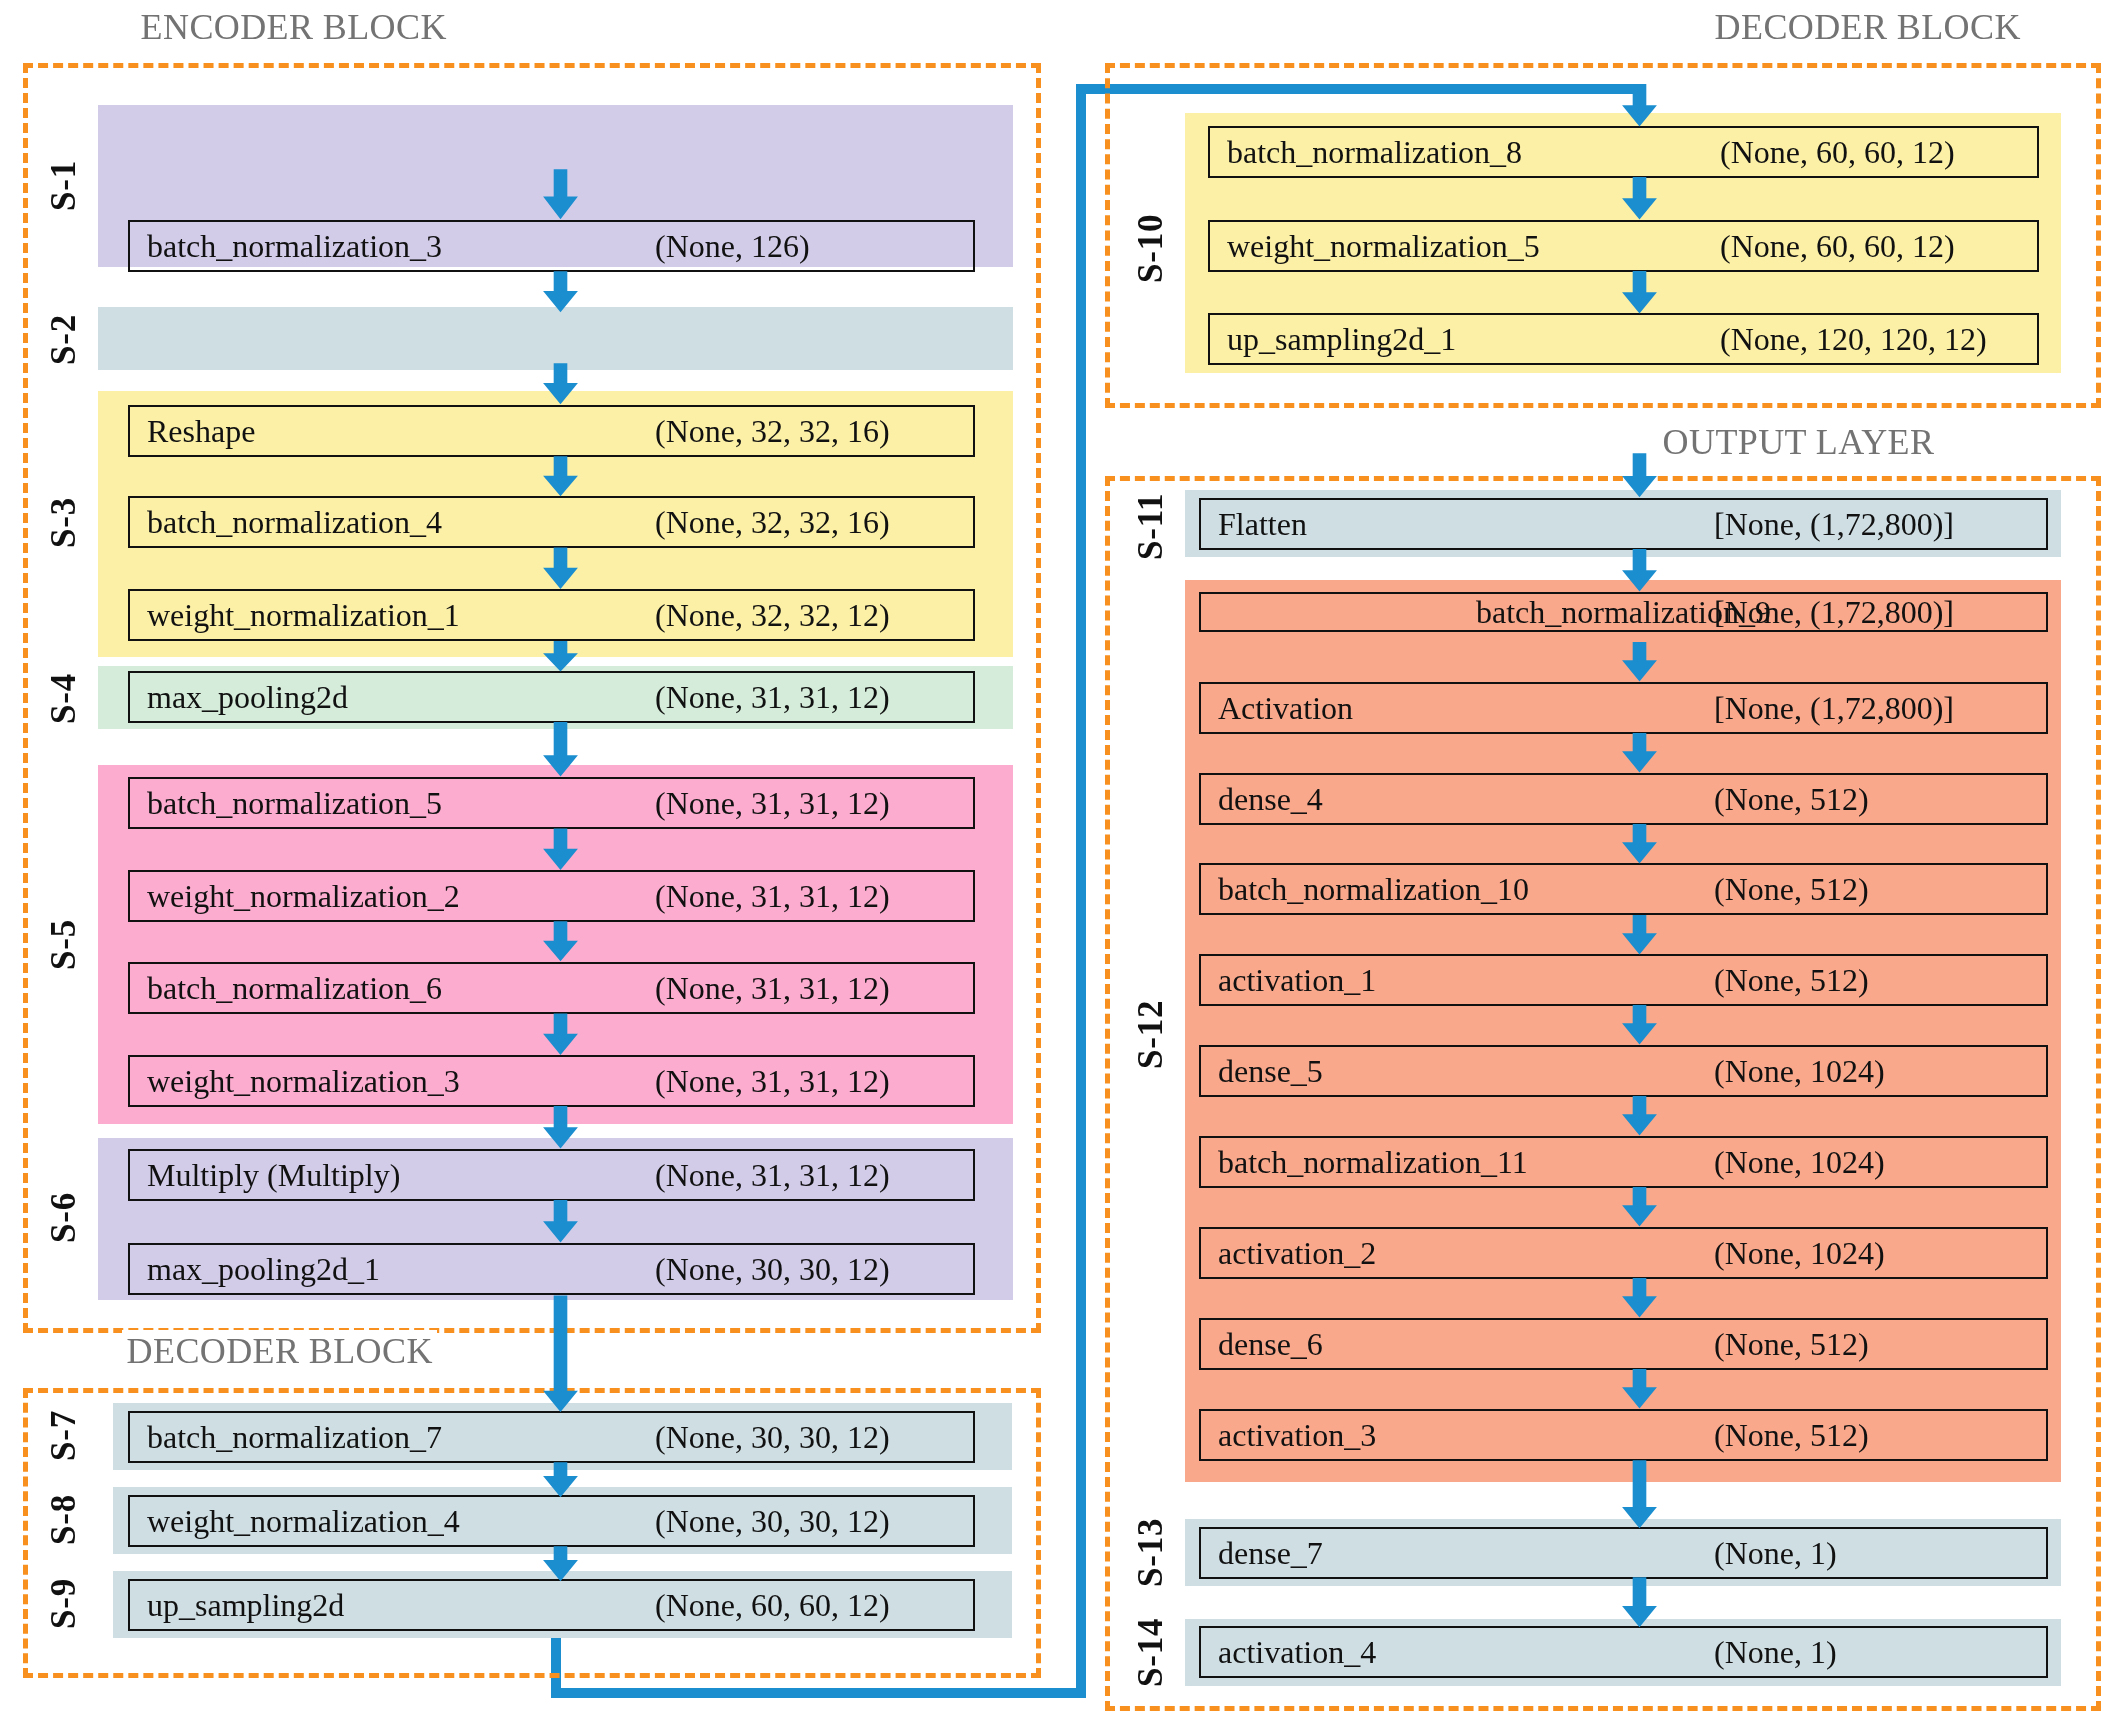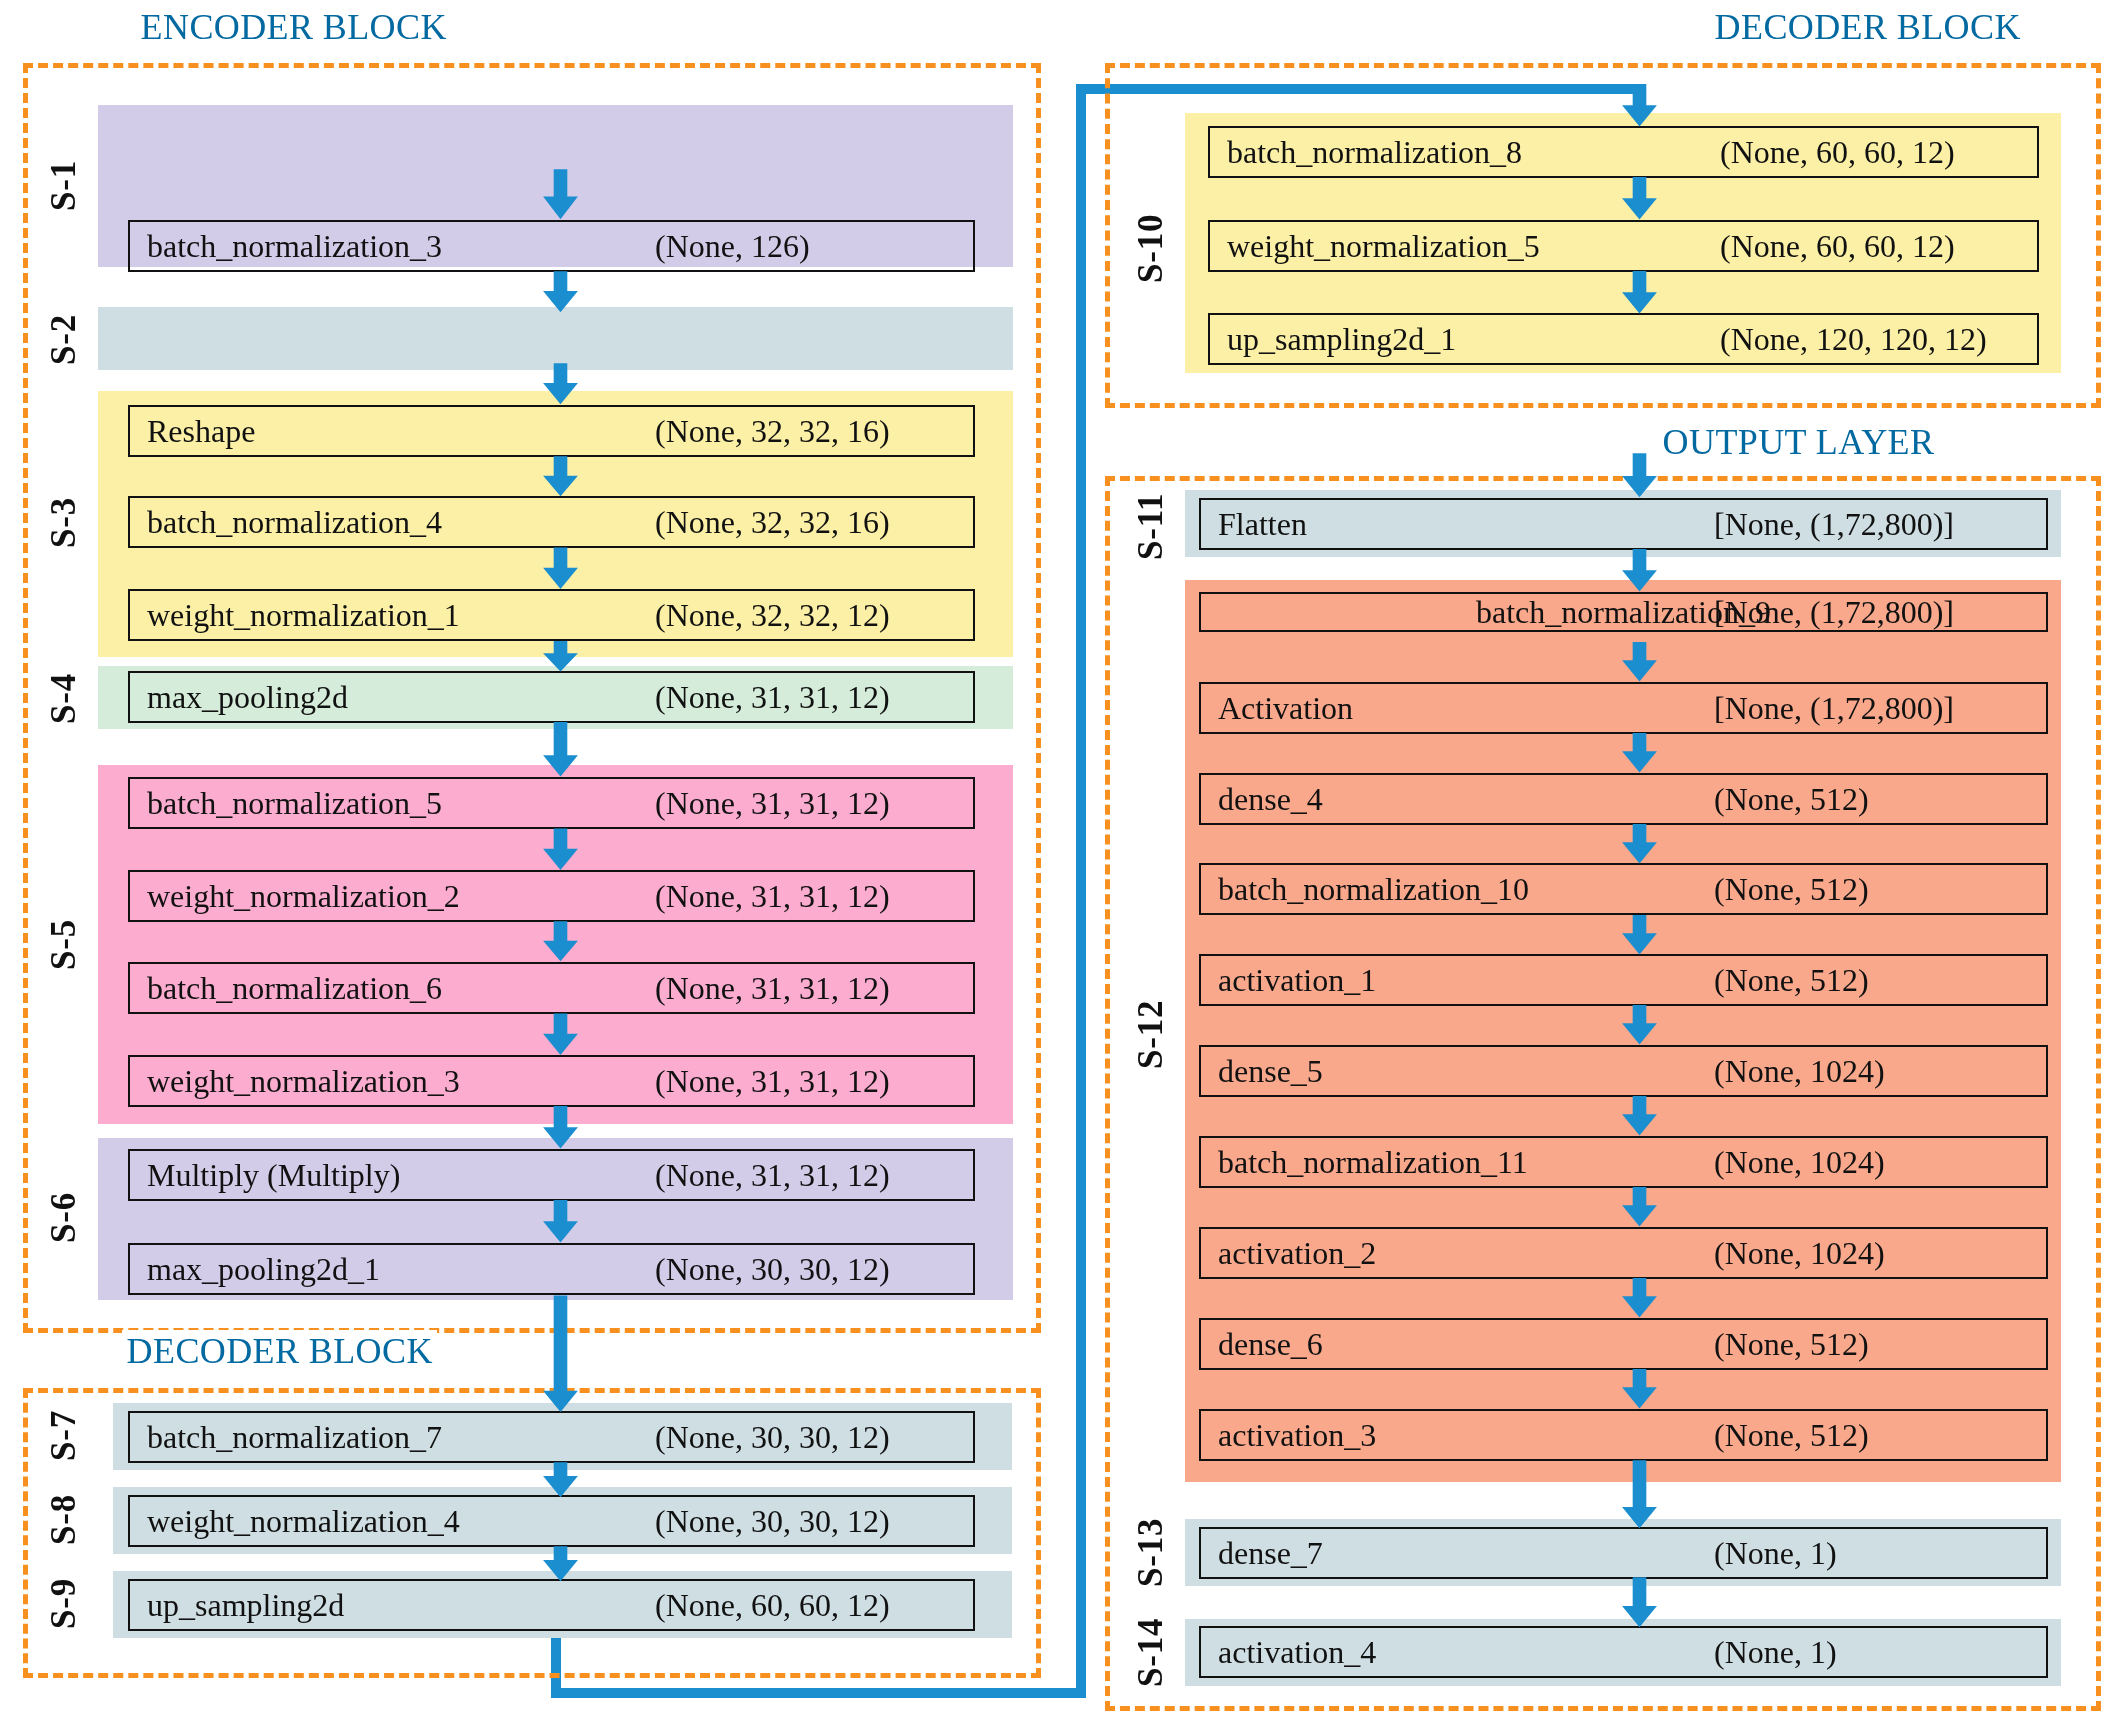--- a/index.html
+++ b/index.html
@@ -15,21 +15,21 @@
   .dashed-frame {
     position: absolute;
     border: 5.3px dashed #f7901e;
     background: transparent;
     z-index: 3;
   }
   .frame-title {
     position: absolute;
     font-size: 36px;
     letter-spacing: 0.4px;
-    color: #0369a1;
+    color: #737373;
     white-space: nowrap;
     z-index: 6;
     background: #fff;
     padding: 0 4.6px;
   }
 
   
   .band {
     position: absolute;
     z-index: 4;

